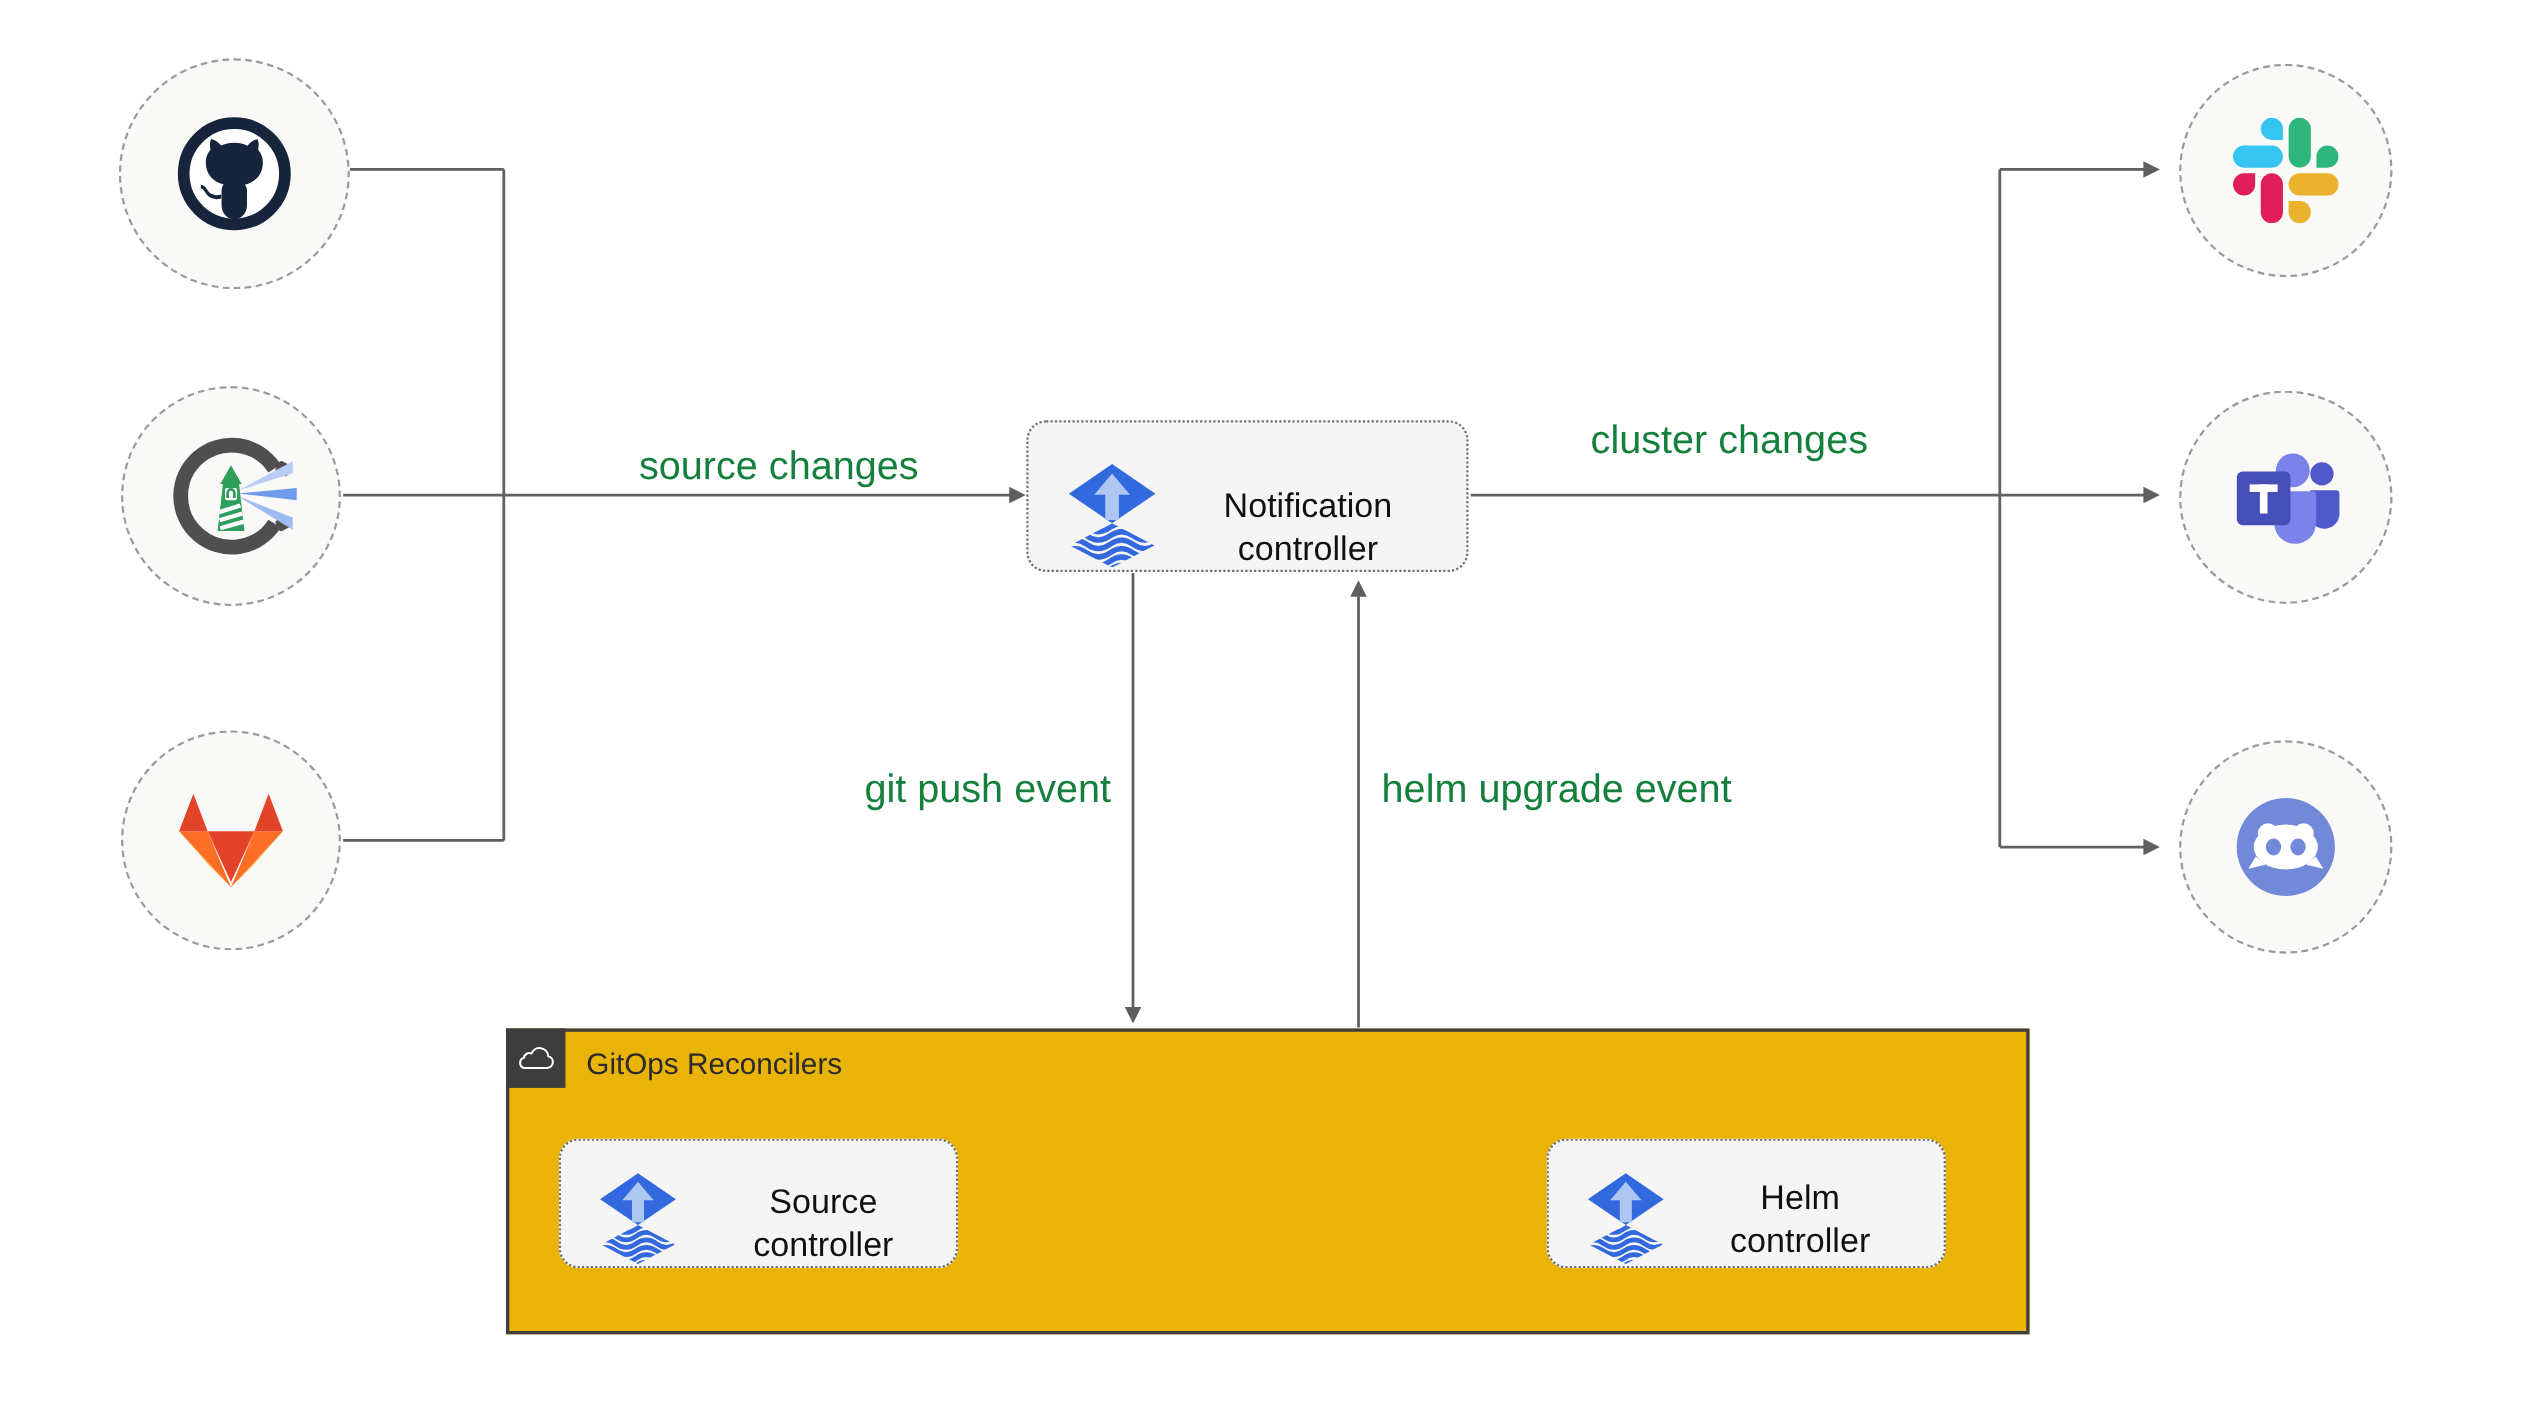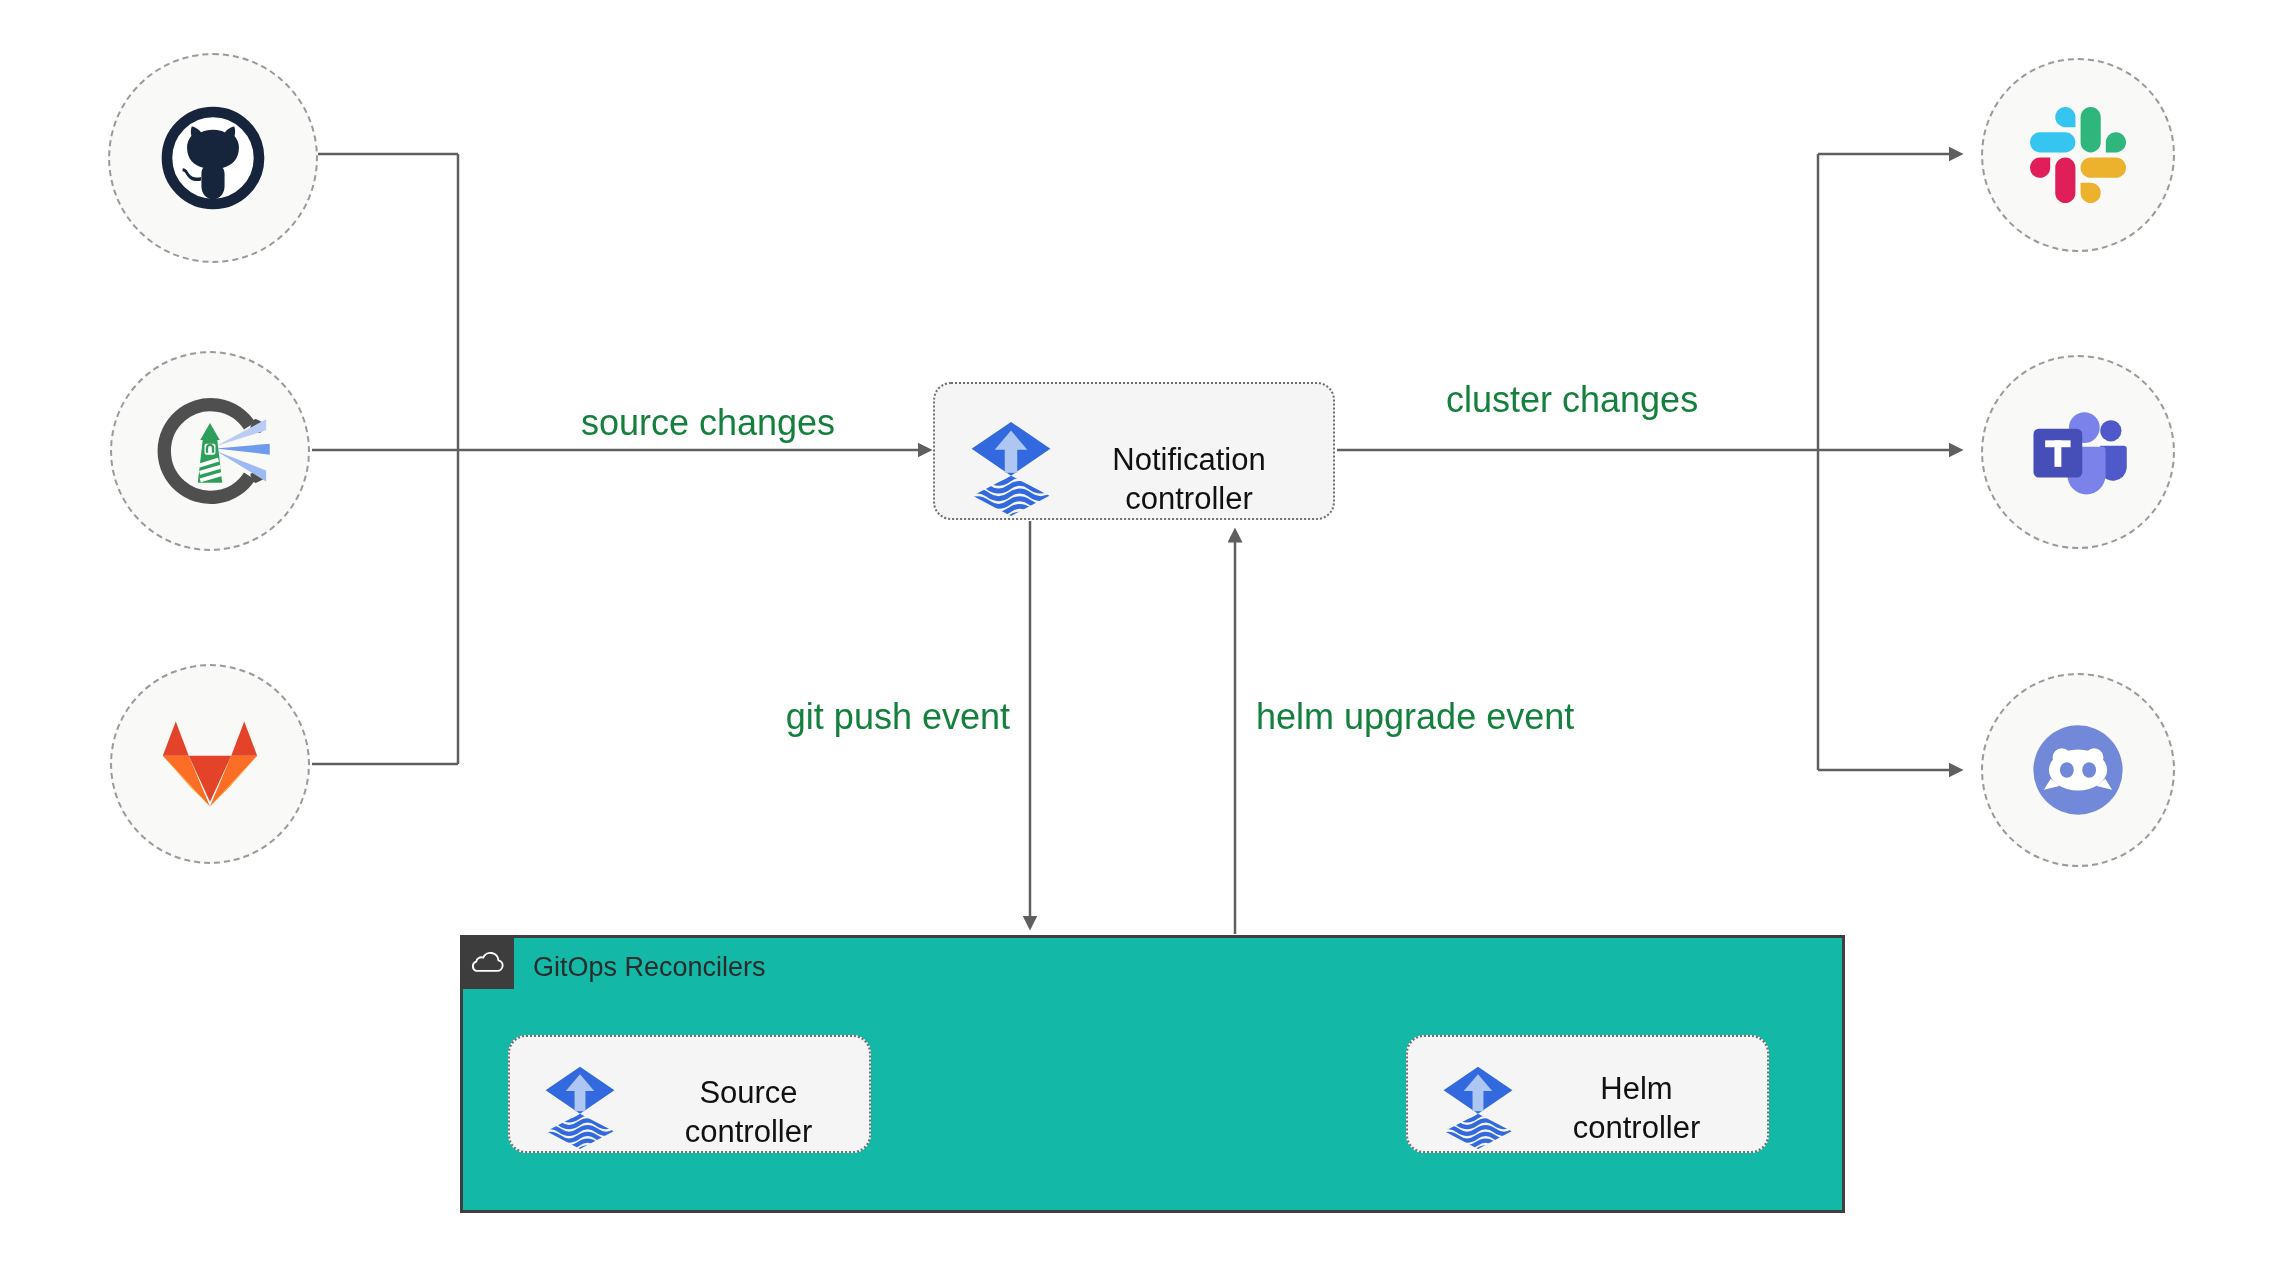--- a/index.html
+++ b/index.html
@@ -17,21 +17,21 @@
   .ctrl-box{
     position:absolute;border:2px dotted #6f6f6f;border-radius:18px;background:#f5f5f5;
     display:flex;align-items:flex-end;box-sizing:border-box;padding-left:28px;
   }
   .ctrl-box .label{
     flex:1;text-align:center;font-size:31px;line-height:39px;color:#111;padding-right:14px;
   }
   .edge-label{position:absolute;font-size:36px;color:#15803d;white-space:nowrap;}
 
   .group-box{
-    position:absolute;border:3px solid #3f3f3f;background:#14b8a6;box-sizing:border-box;
+    position:absolute;border:3px solid #3f3f3f;background:#eab308;box-sizing:border-box;
   }
   .group-corner{
     position:absolute;left:-3px;top:-3px;width:54px;height:54px;background:#3d3d3d;
     display:flex;align-items:center;justify-content:center;
   }
   .group-label{
     position:absolute;left:70px;top:14px;font-size:27px;color:#2b2b2b;white-space:nowrap;
   }
   .flux-icon{width:96px;height:100px;flex:0 0 auto;}
 </style>

